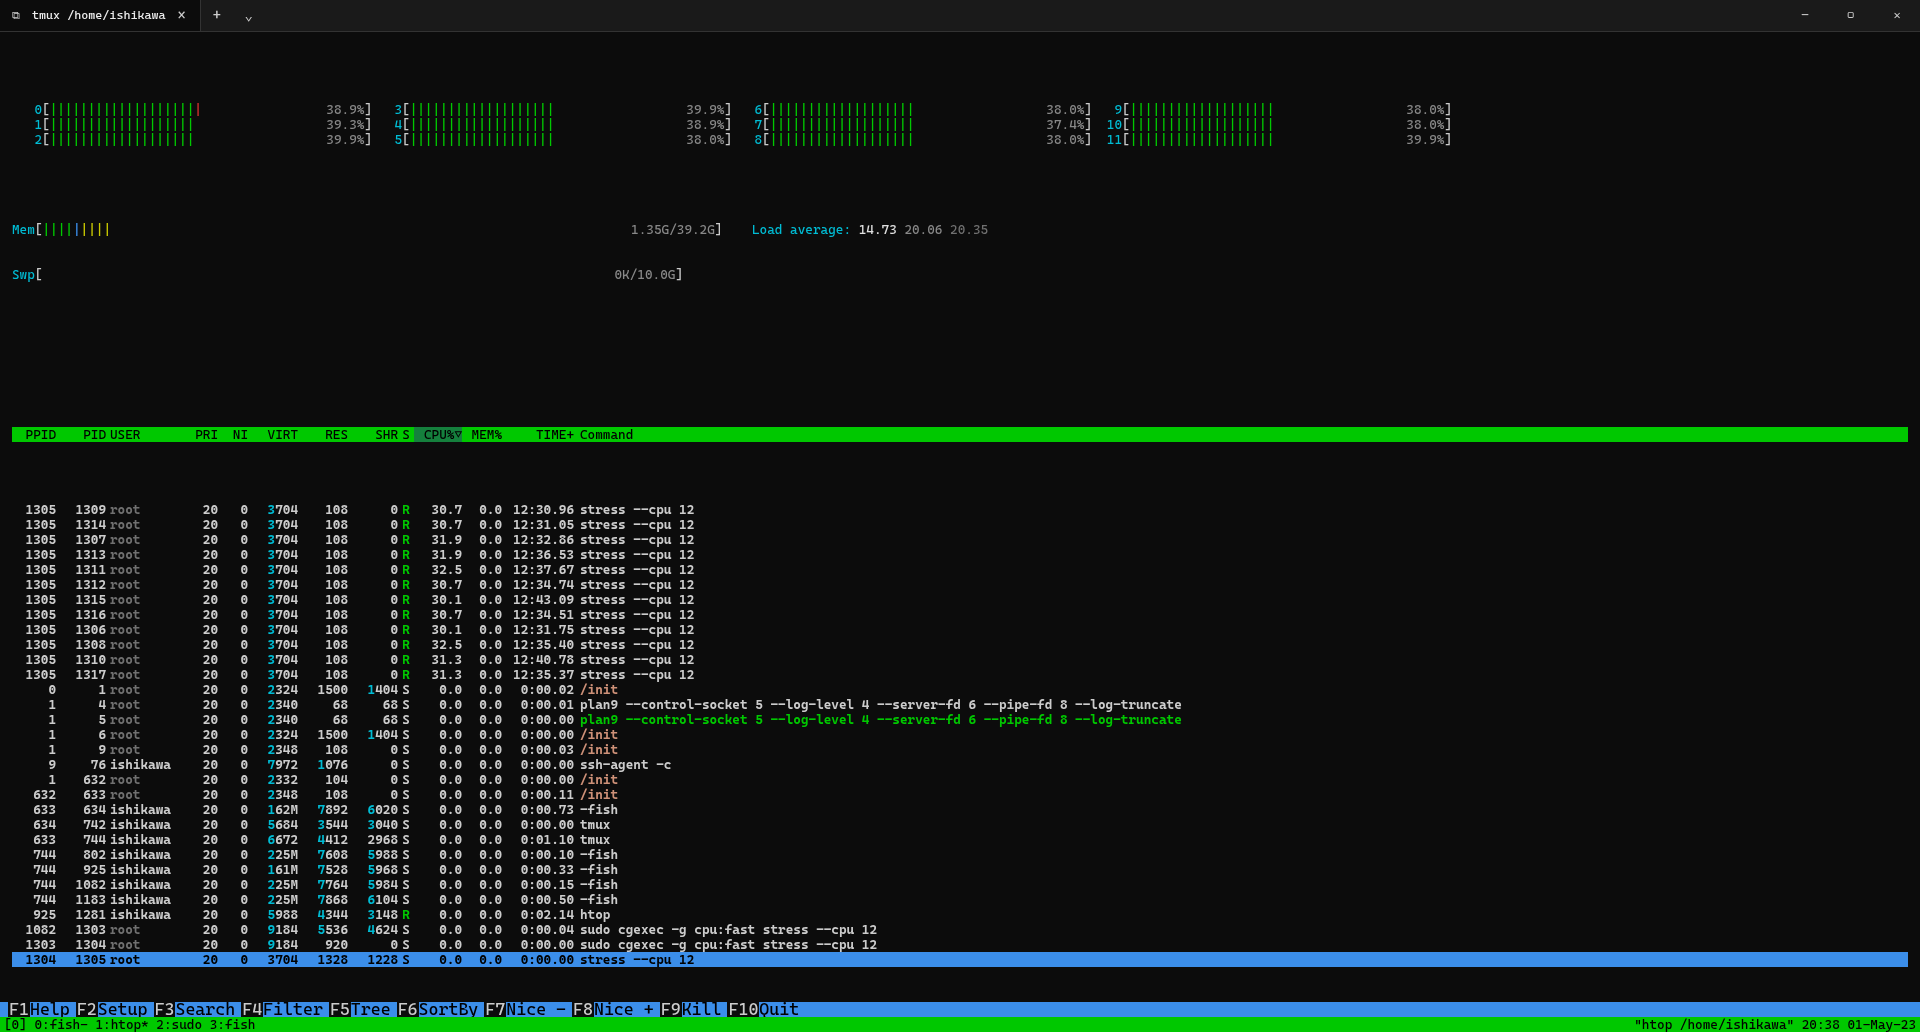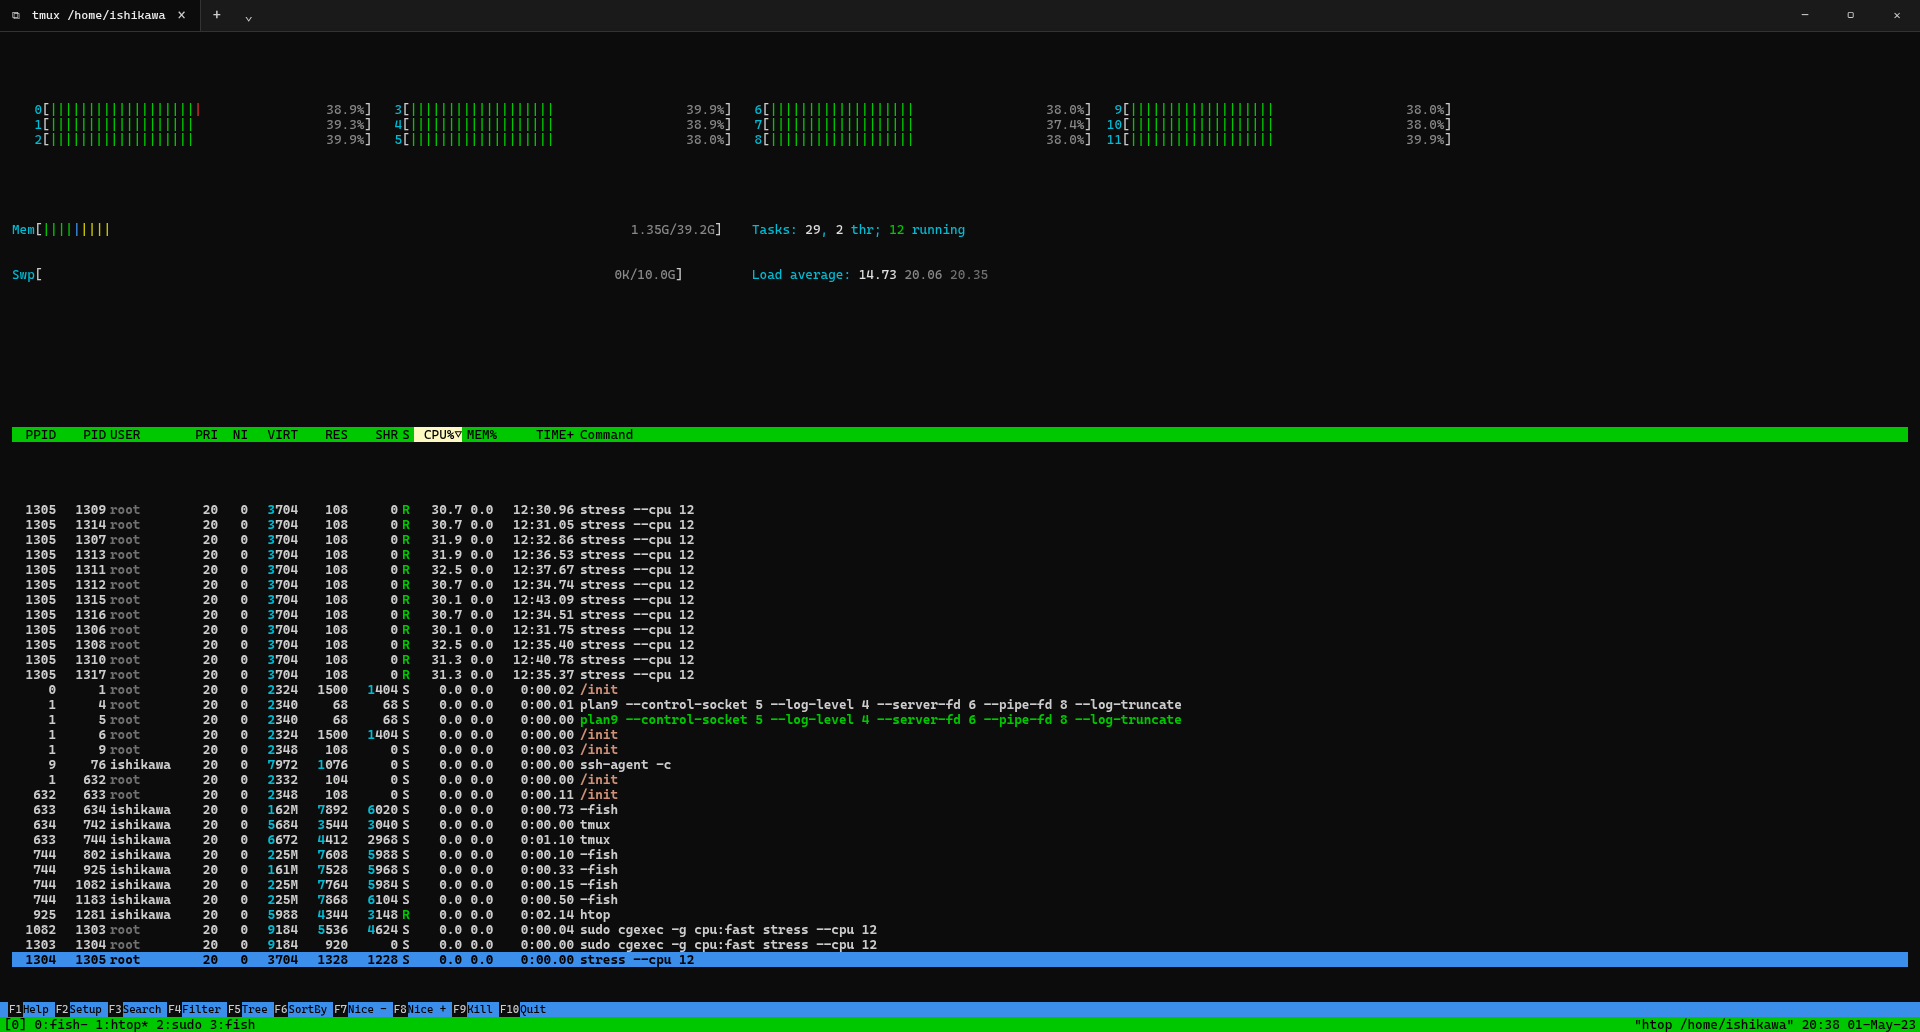--- a/index.html
+++ b/index.html
@@ -56,42 +56,42 @@
   .grey{color:#888;}
   .dim{color:#707070;}
   .blue{color:#3b8eea;}
   .orange{color:#ce9178;}
   .header-row{
     background:#00c800;
     color:#000;
     display:flex;
     padding:0;
   }
-  .header-row .sort { background:#fef9c3;}
+  .header-row .sort { background:#15803d;}
   .proc-table{ }
   .proc-row{ display:flex;font-weight:bold;}
   .proc-row.sel{ background:#3b8eea; color:#000;}
   .c-ppid{width:44px;text-align:right;}
   .c-pid{width:50px;text-align:right; padding-left:6px;}
   .c-user{width:72px;text-align:left;padding-left:4px;}
   .c-pri{width:40px;text-align:right;}
   .c-ni{width:30px;text-align:right;}
   .c-virt{width:50px;text-align:right;}
   .c-res{width:50px;text-align:right;}
   .c-shr{width:50px;text-align:right;}
   .c-s{width:16px;text-align:center;}
   .c-cpu{width:48px;text-align:right;}
-  .c-mem{width:40px;text-align:center;}
+  .c-mem{width:40px;text-align:right;}
   .c-time{width:72px;text-align:right;}
   .c-cmd{flex:1;text-align:left;padding-left:6px;}
   .fnbar{
     position:absolute; bottom:15px; left:0; width:100%;
     background:#3b8eea; color:#000;
     display:flex;
-    font-size:11px; line-height:15px;
+    font-size:17px; line-height:15px;
     padding-left:8px;
   }
   .fn-key{background:#0c0c0c;color:#ccc;padding:0 1px;}
   .fn-lbl{padding-right:6px;}
   .tmux-status{
     position:absolute; bottom:0; left:0; width:100%;
     background:#00c800; color:#000;
     display:flex;
     font-size:13px; line-height:15px;
     padding:0 4px;
@@ -128,21 +128,20 @@
 
   
   <div class="meters-grid" id="meters-grid"><div class="meter"><span class="m-label">0</span><span class="brk">[</span><span class="m-bar"><span class="green">|||||||||||||||||||</span><span class="red">|</span><span style="float:right"><span class="grey">38.9%</span></span></span><span class="brk">]</span></div><div class="meter"><span class="m-label">3</span><span class="brk">[</span><span class="m-bar"><span class="green">|||||||||||||||||||</span><span style="float:right"><span class="grey">39.9%</span></span></span><span class="brk">]</span></div><div class="meter"><span class="m-label">6</span><span class="brk">[</span><span class="m-bar"><span class="green">|||||||||||||||||||</span><span style="float:right"><span class="grey">38.0%</span></span></span><span class="brk">]</span></div><div class="meter"><span class="m-label">9</span><span class="brk">[</span><span class="m-bar"><span class="green">|||||||||||||||||||</span><span style="float:right"><span class="grey">38.0%</span></span></span><span class="brk">]</span></div><div class="meter"><span class="m-label">1</span><span class="brk">[</span><span class="m-bar"><span class="green">|||||||||||||||||||</span><span style="float:right"><span class="grey">39.3%</span></span></span><span class="brk">]</span></div><div class="meter"><span class="m-label">4</span><span class="brk">[</span><span class="m-bar"><span class="green">|||||||||||||||||||</span><span style="float:right"><span class="grey">38.9%</span></span></span><span class="brk">]</span></div><div class="meter"><span class="m-label">7</span><span class="brk">[</span><span class="m-bar"><span class="green">|||||||||||||||||||</span><span style="float:right"><span class="grey">37.4%</span></span></span><span class="brk">]</span></div><div class="meter"><span class="m-label">10</span><span class="brk">[</span><span class="m-bar"><span class="green">|||||||||||||||||||</span><span style="float:right"><span class="grey">38.0%</span></span></span><span class="brk">]</span></div><div class="meter"><span class="m-label">2</span><span class="brk">[</span><span class="m-bar"><span class="green">|||||||||||||||||||</span><span style="float:right"><span class="grey">39.9%</span></span></span><span class="brk">]</span></div><div class="meter"><span class="m-label">5</span><span class="brk">[</span><span class="m-bar"><span class="green">|||||||||||||||||||</span><span style="float:right"><span class="grey">38.0%</span></span></span><span class="brk">]</span></div><div class="meter"><span class="m-label">8</span><span class="brk">[</span><span class="m-bar"><span class="green">|||||||||||||||||||</span><span style="float:right"><span class="grey">38.0%</span></span></span><span class="brk">]</span></div><div class="meter"><span class="m-label">11</span><span class="brk">[</span><span class="m-bar"><span class="green">|||||||||||||||||||</span><span style="float:right"><span class="grey">39.9%</span></span></span><span class="brk">]</span></div></div>
 
   <div class="wide-row">
     <div class="left-half">
       <div><span class="cyan">Mem</span><span class="brk">[</span><span class="green">||||</span><span class="blue">|</span><span class="yellow">||||</span><span class="brk" style="padding-left:520px;"></span><span class="grey"><span>1.35G</span>/<span>39.2G</span></span><span class="brk">]</span></div>
       <div><span class="cyan">Swp</span><span class="brk">[</span><span style="padding-left:572px;"></span><span class="grey"><span>0K</span>/<span>10.0G</span></span><span class="brk">]</span></div>
     </div>
     <div class="right-half">
-      <div><span class="cyan">Tasks:</span> <span class="white">29</span><span class="cyan">, </span><span class="white">2</span><span class="cyan"> thr; </span><span class="green">12</span><span class="cyan"> running</span></div>
       <div><span class="cyan">Load average:</span> <span class="white">14.73</span> <span class="grey">20.06</span> <span class="dim">20.35</span></div>
     </div>
   </div>
 
   <div style="height:10px;"></div>
 
   
   <div class="header-row">
     <span class="c-ppid">PPID</span>
     <span class="c-pid">PID</span>

